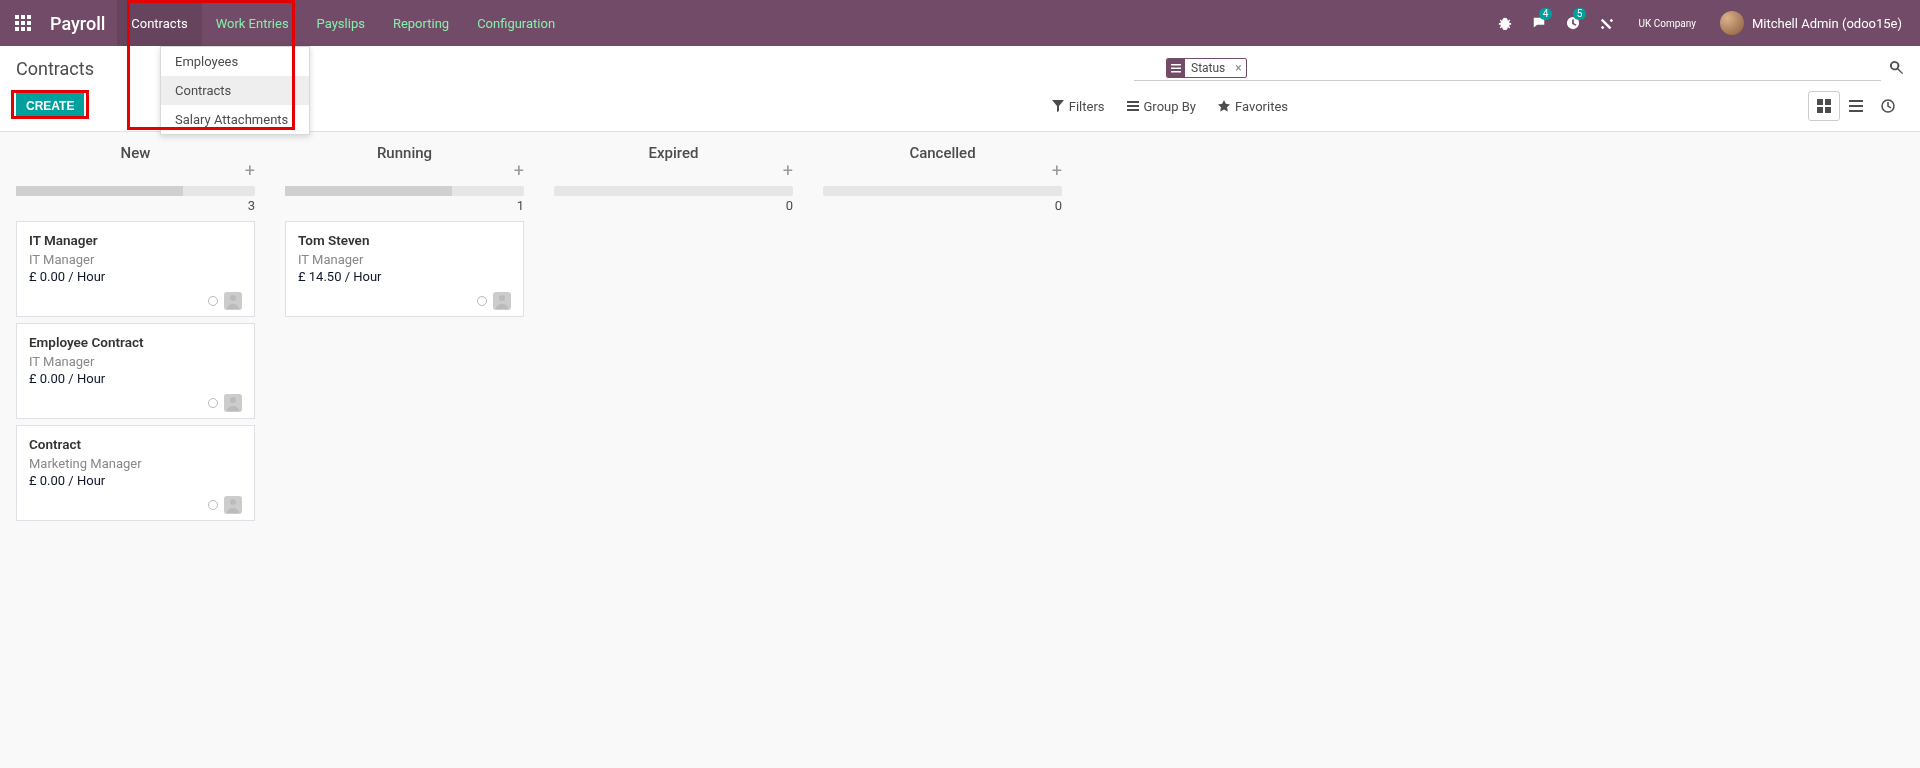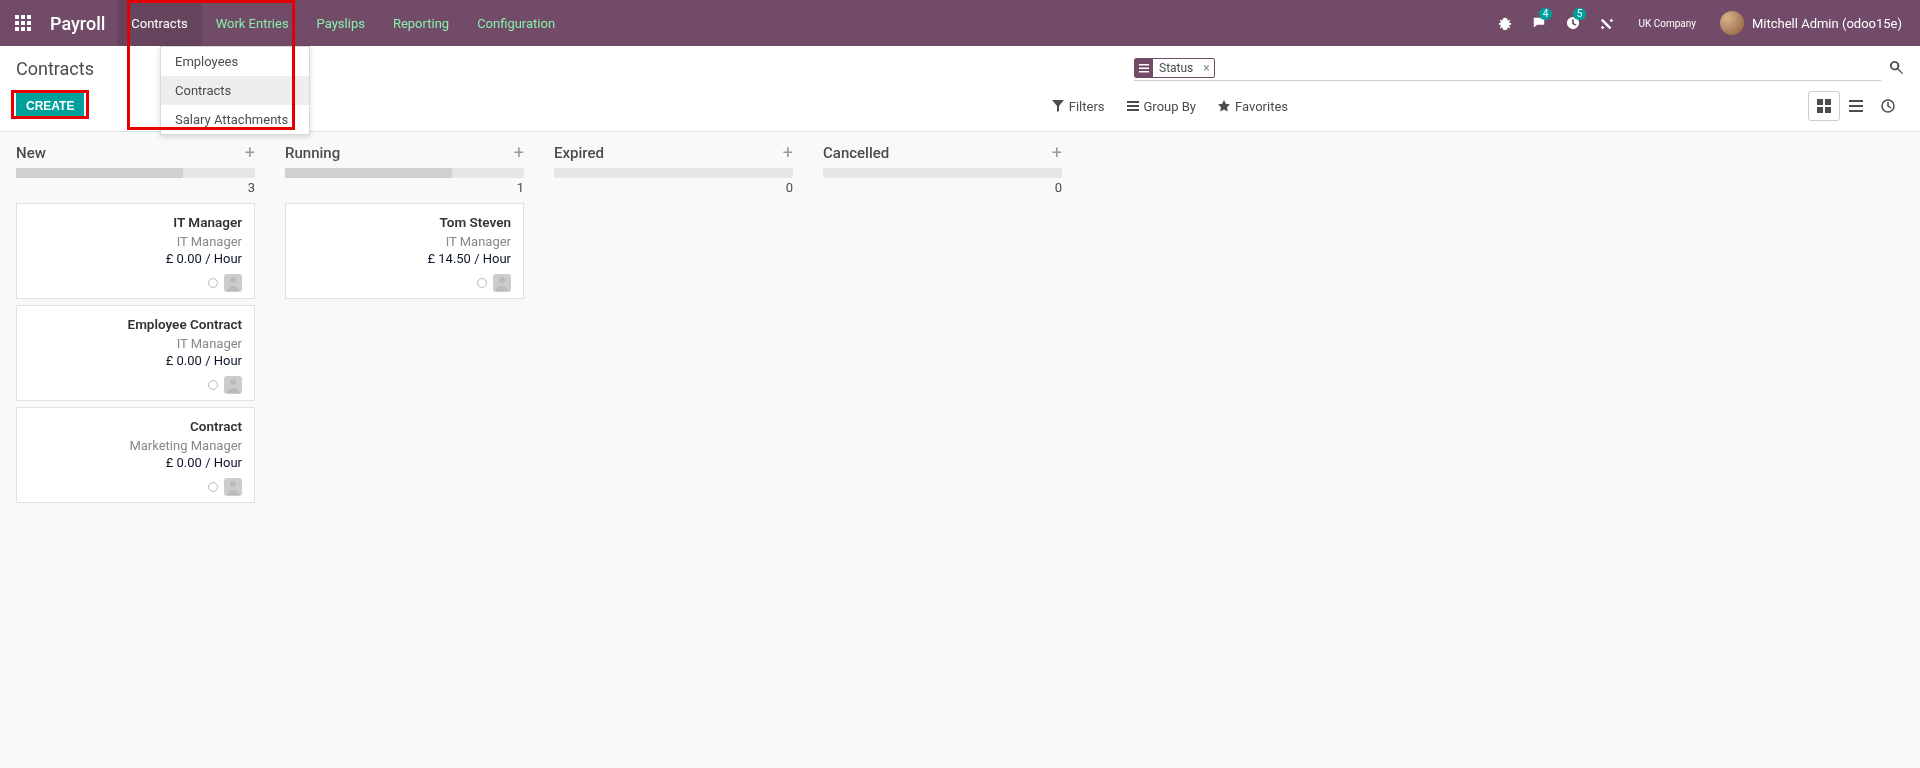--- a/index.html
+++ b/index.html
@@ -30,21 +30,21 @@
 .dropdown { position:absolute; top:46px; left:127px; width:150px; background:#fff; border:1px solid #d9d9d9; box-shadow:0 2px 6px rgba(0,0,0,.15); z-index:40;margin-left:33px; }
 .dropdown-item { padding:7px 14px; font-size:13px; cursor:pointer; color:#4c4c4c; }
 .dropdown-item.hover { background:#eee; }
 
 
 .cp { background:#fff; border-bottom:1px solid #dee2e6; }
 .cp-row1 { display:flex; align-items:center; padding: 10px 16px 4px 16px; }
 .breadcrumb { font-size:18px; color:#4c4c4c; }
 .search-wrap { margin-left:auto; display:flex; align-items:center; gap:8px; width: 770px; }
 .search-box { flex:1; display:flex; align-items:center; border-bottom:1px solid #ccc; padding:2px 0; gap:6px; }
-.facet { display:flex; align-items:center; background:#fff; border:1px solid #714B67; border-radius:2px; overflow:hidden; font-size:12px; }
+.facet { display:flex; align-items:center; background:#fff; border:1px solid #714B67; border-radius:2px; overflow:hidden; font-size:12px;margin-left:32px; }
 .facet-icon { background:#714B67; color:#fff; width:18px; height:18px; display:flex; align-items:center; justify-content:center; }
 .facet-icon svg{width:10px;height:10px;fill:#fff;}
 .facet-label { padding: 1px 6px; color:#4c4c4c; }
 .facet-x { padding:0 4px; cursor:pointer; color:#888; }
 .search-input { border:none; outline:none; flex:1; font-size:13px; padding:2px 4px; }
 .search-ico { cursor:pointer; }
 .search-ico svg{width:15px;height:15px;fill:#4c4c4c;}
 
 .cp-row2 { display:flex; align-items:center; padding: 6px 16px 10px 16px; }
 .create-btn { background:#00A09D; color:#fff; border:none; padding:6px 10px; font-size:12px; font-weight:700; cursor:pointer; text-transform:uppercase; }
@@ -52,27 +52,27 @@
 .fg-item { display:flex; align-items:center; gap:5px; cursor:pointer; font-size:13px; color:#4c4c4c;}
 .fg-item svg{width:12px;height:12px;fill:#4c4c4c;}
 .view-switch { margin-left: 520px; display:flex; align-items:center; gap:0; }
 .vs-btn { width:32px; height:30px; display:flex; align-items:center; justify-content:center; cursor:pointer; color:#4c4c4c; }
 .vs-btn.active { border:1px solid #ccc; border-radius:3px; background:#fff; }
 .vs-btn svg{width:14px;height:14px;fill:#4c4c4c;}
 
 
 .kanban { display:flex; padding: 8px 8px; gap:14px; align-items:flex-start; }
 .kcol { width:255px; }
-.kcol-head { display:flex; align-items:center; padding:4px 8px 6px 8px; }
+.kcol-head { display:flex; align-items:center; padding:4px 8px 6px 8px;flex-direction:column; }
 .kcol-title { font-size:15px; font-weight:500; color:#4c4c4c; }
 .kcol-plus { margin-left:auto; font-size:18px; color:#9a9a9a; cursor:pointer; line-height:1; }
 .kcol-bar { height:10px; background:#e6e6e6; border-radius:2px; margin:0 8px; position:relative; }
 .kcol-bar-fill { position:absolute; left:0; top:0; bottom:0; background:#d0d0d0; }
 .kcol-count { text-align:right; padding:2px 8px 8px 8px; font-size:13px; color:#4c4c4c; }
-.kcard { background:#fff; border:1px solid #dee2e6; margin:0 8px 6px 8px; padding:10px 12px 6px 12px; position:relative; cursor:pointer;text-align:right; }
+.kcard { background:#fff; border:1px solid #dee2e6; margin:0 8px 6px 8px; padding:10px 12px 6px 12px; position:relative; cursor:pointer; }
 .kcard-title { font-weight:600; font-size:13.5px; color:#333; margin-bottom:4px; }
 .kcard-sub { font-size:13px; color:#888; margin-bottom:2px; }
 .kcard-rate { font-size:13px; color:#0f172a; }
 .kcard-foot { display:flex; justify-content:flex-end; align-items:center; gap:6px; margin-top:8px; }
 .dot { width:10px; height:10px; border-radius:50%; border:1.5px solid #bbb; }
 .mini-avatar { width:18px; height:18px; border-radius:3px; background:#ccc; }
 .mini-avatar svg{width:18px;height:18px;fill:#bbb;}
 
 </style>
 </head>

